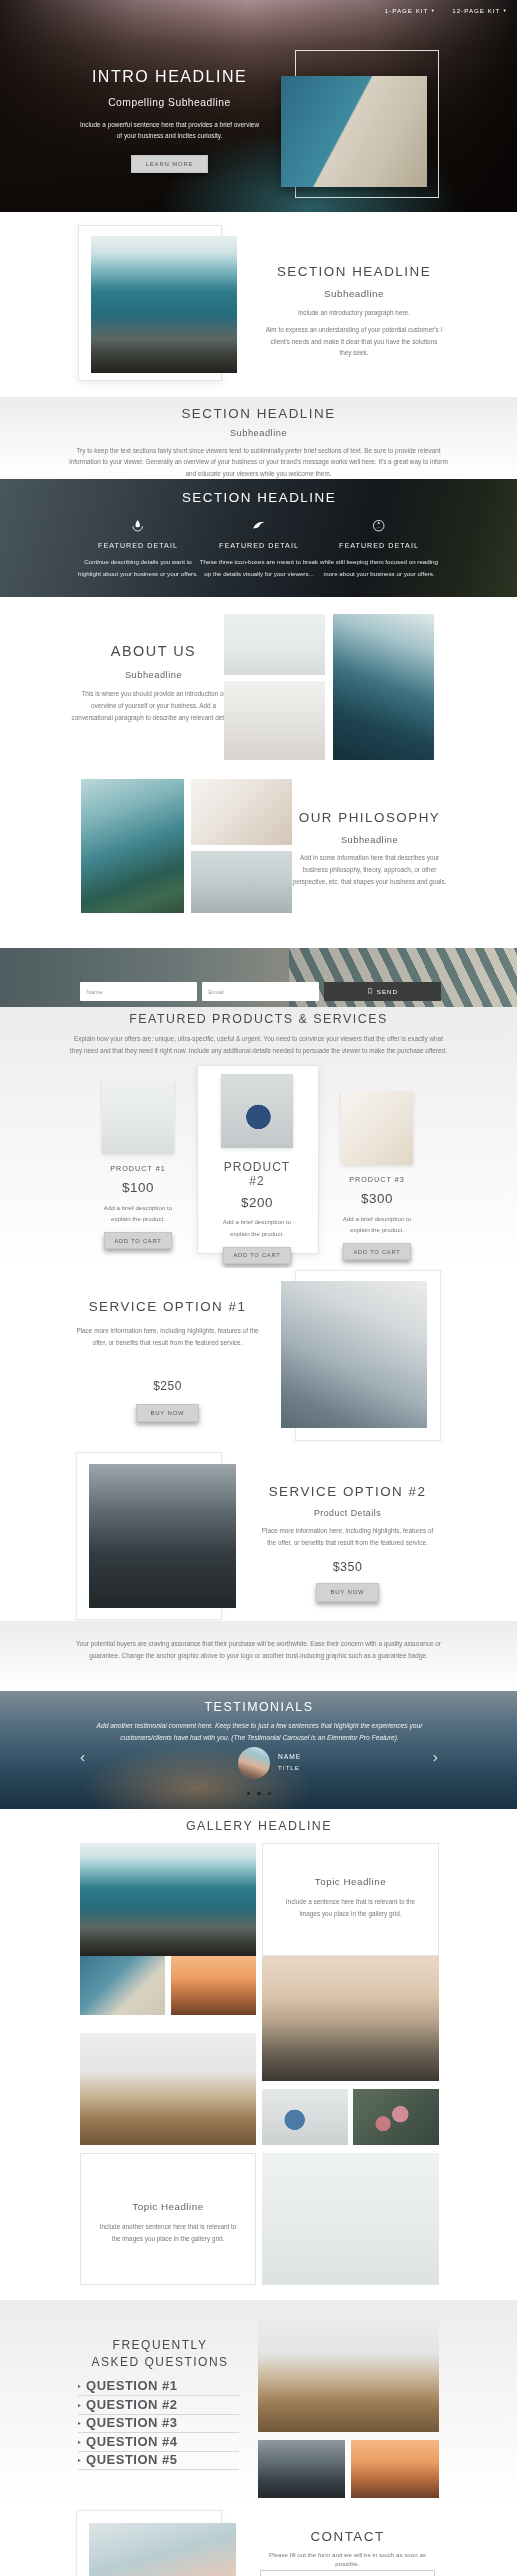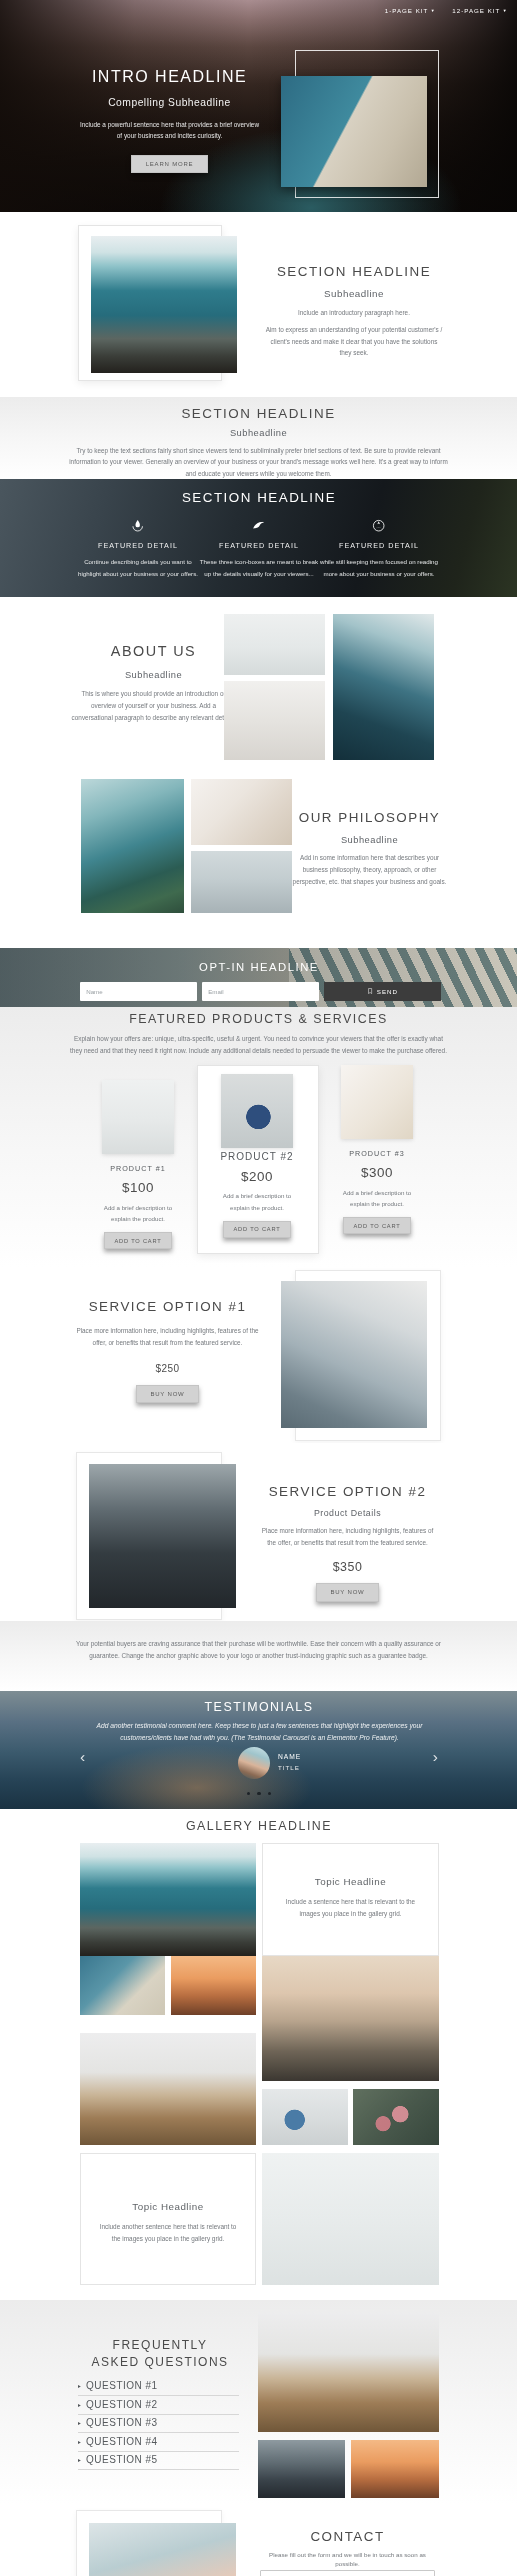--- a/index.html
+++ b/index.html
@@ -64,21 +64,21 @@
   .ph-tattoo{background:linear-gradient(165deg,#dde5e7 0%,#b9cdd1 28%,#e9cab8 52%,#c99f88 72%,#42606a 92%,#32474f 100%)}
   
   .navitem{color:#fff;font-size:6.2px;letter-spacing:1px;font-weight:300;cursor:pointer;display:inline-flex;align-items:center;gap:3.1px}
   .caret{font-size:4.6px;color:#fff}
   .feat-col{position:absolute;width:122px;text-align:center}
   .feat-title{font-size:7.2px;letter-spacing:1px;color:#f2f2f2;font-weight:300}
   .feat-body{font-size:6.2px;line-height:1.9;color:#e4e6e7;font-weight:300;margin-top:6.2px}
   .price{font-weight:300;color:#4c4c4c;letter-spacing:0.5px}
   .accordion-item{position:absolute;left:78px;width:161px;height:18.5px;border-bottom:0.5px solid #d7d7d7;
       display:flex;align-items:center;gap:5.2px;cursor:pointer}
-  .accordion-item .q{font-size:10px;letter-spacing:0.5px;color:#55595d;font-weight:400}
+  .accordion-item .q{font-size:13px;letter-spacing:0.5px;color:#55595d;font-weight:700}
   .acc-caret{color:#55595d;font-size:5.7px}
   .dot{width:3.1px;height:3.1px;border-radius:50%;background:#1d2328;display:inline-block;margin:0 2.6px;cursor:pointer}
   .arrow{position:absolute;color:rgba(255,255,255,.85);font-size:15.5px;font-weight:300;cursor:pointer;line-height:1}
 </style>
 </head>
 <body>
 
 <div id="page">
 
   <div class="sec ph-hero" style="top:0;height:212px">
@@ -175,23 +175,20 @@
     <div class="abs ctr" style="left:291px;top:37px;width:157px">
       <div class="h-big" style="font-size:13.4px">OUR PHILOSOPHY</div>
       <div class="h-sub" style="font-size:9.3px;margin-top:10.3px">Subheadline</div>
       <div class="txt" style="margin-top:7.2px">Add in some information here that describes your business philosophy, theory, approach, or other perspective, etc. that shapes your business and goals.</div>
     </div>
   </div>
 
   <div class="sec ph-optin" style="top:948px;height:59px;overflow:hidden">
     <div class="stripes"></div>
     <div class="shade"></div>
-    <div class="abs ctr" style="left:0;top:13.4px;width:518px">
-      <span class="h-big" style="font-size:11.3px;color:#fff">OPT-IN HEADLINE</span>
-    </div>
     <input class="input abs" style="left: 80px; top: 34px; width: 117px; height: 18.5px; border: none;" placeholder="Name">
     <input class="input abs" style="left: 202px; top: 34px; width: 117px; height: 18.5px; border: none;" placeholder="Email">
     <button class="btn-dark abs" style="left:324px;top:34px;width:117px;height:18.5px">
       <span><svg viewBox="0 0 24 24" width="6.2" height="6.2">
             <path d="M6 2h12v20l-6-5-6 5z" fill="none" stroke="#fff" stroke-width="2"></path>
           </svg></span>
       <span>SEND</span>
     </button>
   </div>
 
@@ -205,42 +202,42 @@
     <div class="abs ctr" style="left:96px;top:73px;width:84px">
       <div class="ph ph-prod1" style="position:relative;left:6.2px;width:72px;height:74px;box-shadow:0 1.5px 4.1px rgba(0,0,0,.12)"></div>
       <div class="h-sub" style="font-size:7.2px;letter-spacing:1px;margin-top:10.3px;color:#55595d">PRODUCT #1</div>
       <div class="price" style="font-size:13.4px;margin-top:7.2px">$100</div>
       <div class="txt" style="font-size:6.2px;margin-top:6.2px">Add a brief description to explain the product.</div>
       <button class="btn" style="margin-top:8.2px;padding:4.6px 9.3px;font-size:5.7px">ADD TO CART</button>
     </div>
 
     <div class="abs ctr" style="left:215px;top:67px;width:84px">
       <div class="ph ph-prod2" style="position:relative;left:6.2px;width:72px;height:74px;box-shadow:0 1.5px 4.1px rgba(0,0,0,.12)"></div>
-      <div class="h-sub" style="font-size:10px;letter-spacing:1px;margin-top:3px;color:#55595d">PRODUCT #2</div>
+      <div class="h-sub" style="font-size:12px;letter-spacing:1px;margin-top:12px;color:#55595d">PRODUCT #2</div>
       <div class="price" style="font-size:13.4px;margin-top:7.2px">$200</div>
       <div class="txt" style="font-size:6.2px;margin-top:6.2px">Add a brief description to explain the product.</div>
       <button class="btn" style="margin-top:8.2px;padding:4.6px 9.3px;font-size:5.7px">ADD TO CART</button>
     </div>
 
-    <div class="abs ctr" style="left:335px;top:58px;width:84px">
+    <div class="abs ctr" style="left:335px;top:84px;width:84px">
       <div class="ph ph-prod3" style="position:relative;left:6.2px;width:72px;height:74px;box-shadow:0 1.5px 4.1px rgba(0,0,0,.12)"></div>
       <div class="h-sub" style="font-size:7.2px;letter-spacing:1px;margin-top:10.3px;color:#55595d">PRODUCT #3</div>
       <div class="price" style="font-size:13.4px;margin-top:7.2px">$300</div>
       <div class="txt" style="font-size:6.2px;margin-top:6.2px">Add a brief description to explain the product.</div>
       <button class="btn" style="margin-top:8.2px;padding:4.6px 9.3px;font-size:5.7px">ADD TO CART</button>
     </div>
   </div>
 
   <div class="sec" style="top:1268px;height:174px;background:#fff">
     <div class="frame" style="left:295px;top:1.5px;width:146px;height:171px"></div>
     <div class="ph ph-sailboat" style="left:281px;top:13.4px;width:146px;height:147px"></div>
     <div class="abs ctr" style="left:75px;top:31px;width:185px">
       <div class="h-big" style="font-size:13.4px">SERVICE OPTION #1</div>
       <div class="txt" style="margin-top:11.3px">Place more information here, including highlights, features of the offer, or benefits that result from the featured service.</div>
-      <div class="price" style="font-size:10px;margin-top:15px">$250</div>
+      <div class="price" style="font-size:12px;margin-top:31px">$250</div>
       <button class="btn" style="margin-top:10.3px">BUY NOW</button>
     </div>
   </div>
 
   <div class="sec" style="top:1443px;height:178px;background:#fff">
     <div class="frame" style="left:76px;top:9.3px;width:146px;height:168px"></div>
     <div class="ph ph-yacht-dark" style="left:89px;top:21px;width:147px;height:144px"></div>
     <div class="abs ctr" style="left:260px;top:41px;width:175px">
       <div class="h-big" style="font-size:13.4px">SERVICE OPTION #2</div>
       <div class="h-sub" style="font-size:8.8px;margin-top:9.3px">Product Details</div>

